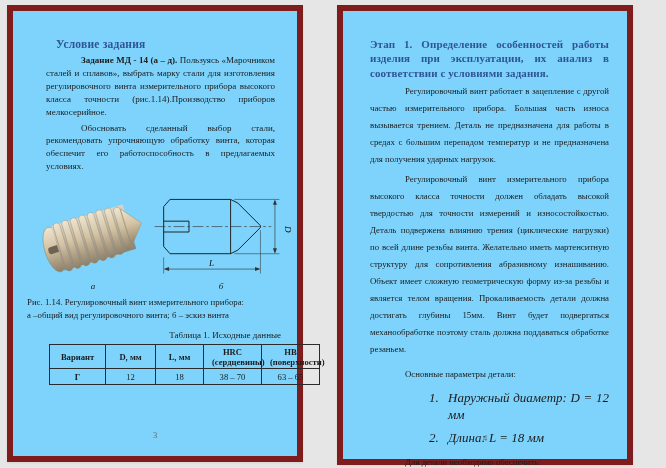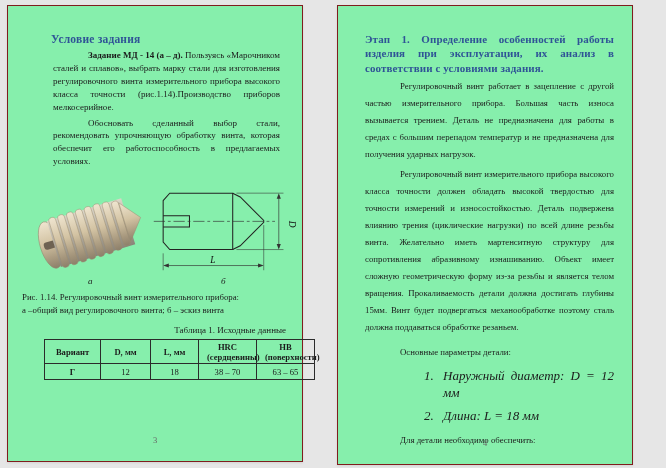--- a/index.html
+++ b/index.html
@@ -6,35 +6,35 @@
   body{
     width:666px;height:468px;overflow:hidden;
     background:#e6e6e6;
     font-family:"Liberation Serif","DejaVu Serif",serif;
     color:#1b1b1b;
     position:relative;
   }
   .canvas{position:relative;width:666px;height:468px;}
   .page{
     position:absolute;top:5px;width:296px;height:457px;
-    background:#86efac;border:1px solid #7f1d1d;
+    background:#7dd3fc;border:6px solid #7f1d1d;
     box-sizing:border-box;
     box-shadow:0 1px 2px rgba(0,0,0,0.08);
   }
   .page-left{left:7px;}
   .page-right{left:337px;height:460px;}
 
   
   .lp-heading{
     margin:27px 23px 2px 43px;
     font-size:11.5px;font-weight:bold;color:#2f5496;
     letter-spacing:0.2px;
   }
   .lp-body{margin:4px 22px 0 33px;font-size:9px;line-height:12.9px;text-align:justify;}
-  .lp-body p{margin:0 0 3px 12px;text-indent:35px;}
+  .lp-body p{margin:0 0 3px 0;text-indent:35px;}
   .lead-bold{font-weight:bold;}
   .figure-row{
     display:flex;justify-content:space-between;align-items:flex-start;
     margin:8px 6px 0 22px;height:100px;
   }
   .fig-photo{width:128px;padding-top:6px;}
   .fig-draw{width:155px;}
   .fig-labels{display:flex;margin:0 6px 0 22px;font-size:9px;font-style:italic;}
   .fig-label-a{width:128px;text-align:center;}
   .fig-label-b{width:155px;text-align:center;}

